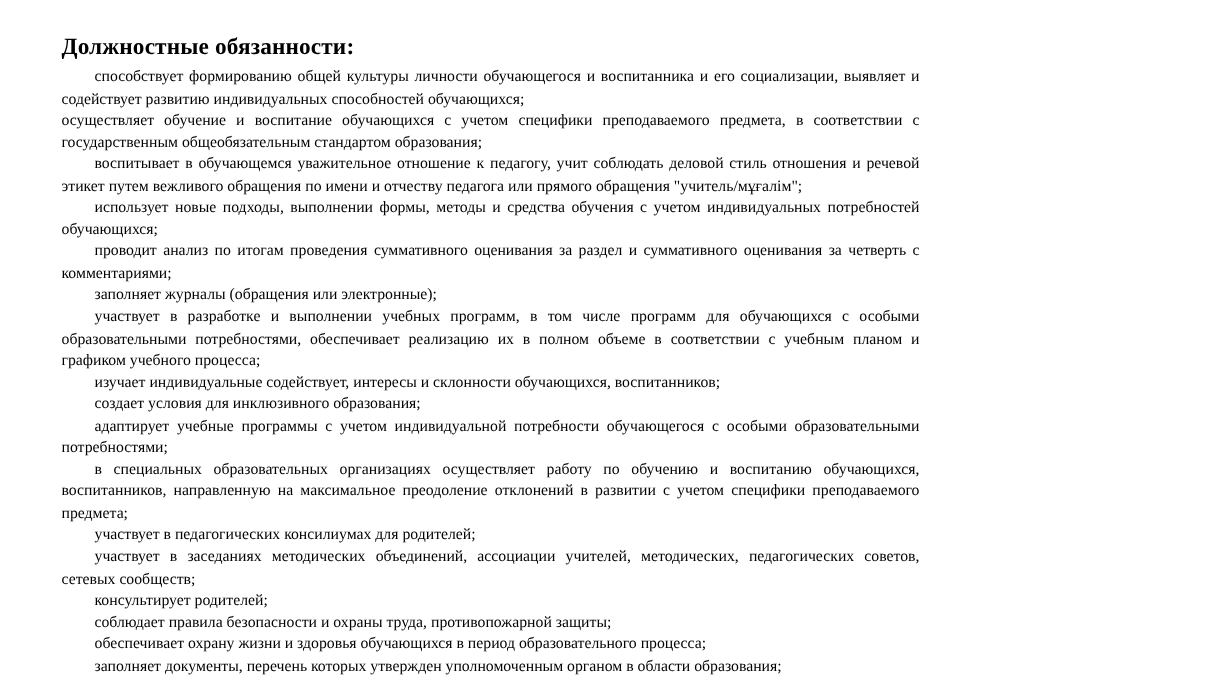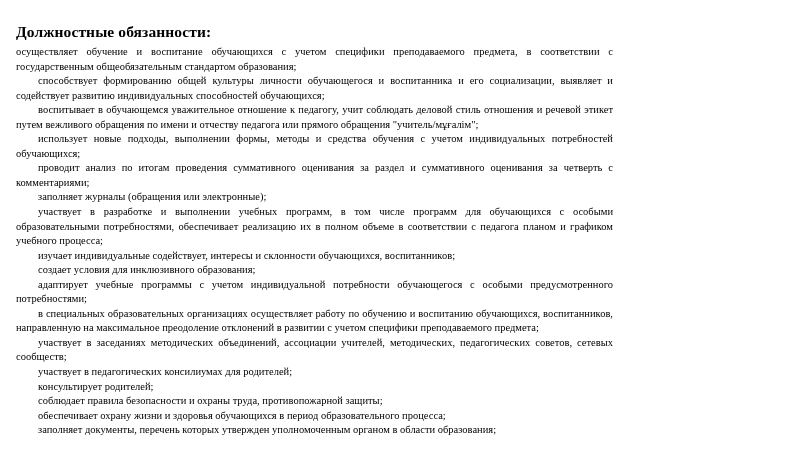--- a/index.html
+++ b/index.html
@@ -12,21 +12,21 @@
     height: 453px;
     overflow: hidden;
     font-family: "Liberation Serif", serif;
     color: #000000;
   }
   .page {
     position: relative;
     width: 645px;
     height: 453px;
     box-sizing: border-box;
-    padding: 22px 32px 0 16px;
+    padding: 22px 32px 0 41px;
     background: #ffffff;
   }
   .doc-title {
     font-family: "Liberation Serif", serif;
     font-weight: bold;
     font-size: 15.5px;
     line-height: 19px;
     margin: 0 0 4px 0;
     letter-spacing: 0.1px;
   }
@@ -45,32 +45,32 @@
   p.duty.indented {
     text-indent: 22px;
   }
 </style>
 </head>
 <body>
 
 <div class="page">
   <h1 class="doc-title">Должностные обязанности:</h1>
   <div class="body-block">
+    <p class="duty indented">способствует формированию общей культуры личности обучающегося и воспитанника и его социализации, выявляет и содействует развитию индивидуальных способностей обучающихся;</p>
     <p class="duty">осуществляет обучение и воспитание обучающихся с учетом специфики преподаваемого предмета, в соответствии с государственным общеобязательным стандартом образования;</p>
-    <p class="duty indented">способствует формированию общей культуры личности обучающегося и воспитанника и его социализации, выявляет и содействует развитию индивидуальных способностей обучающихся;</p>
     <p class="duty indented">воспитывает в обучающемся уважительное отношение к педагогу, учит соблюдать деловой стиль отношения и речевой этикет путем вежливого обращения по имени и отчеству педагога или прямого обращения "учитель/мұғалім";</p>
     <p class="duty indented">использует новые подходы, выполнении формы, методы и средства обучения с учетом индивидуальных потребностей обучающихся;</p>
     <p class="duty indented">проводит анализ по итогам проведения суммативного оценивания за раздел и суммативного оценивания за четверть с комментариями;</p>
     <p class="duty indented">заполняет журналы (обращения или электронные);</p>
-    <p class="duty indented">участвует в разработке и выполнении учебных программ, в том числе программ для обучающихся с особыми образовательными потребностями, обеспечивает реализацию их в полном объеме в соответствии с педагога планом и графиком учебного процесса;</p>
+    <p class="duty indented">участвует в разработке и выполнении учебных программ, в том числе программ для обучающихся с особыми образовательными потребностями, обеспечивает реализацию их в полном объеме в соответствии с учебным планом и графиком учебного процесса;</p>
     <p class="duty indented">изучает индивидуальные содействует, интересы и склонности обучающихся, воспитанников;</p>
     <p class="duty indented">создает условия для инклюзивного образования;</p>
-    <p class="duty indented">адаптирует учебные программы с учетом индивидуальной потребности обучающегося с особыми предусмотренного потребностями;</p>
+    <p class="duty indented">адаптирует учебные программы с учетом индивидуальной потребности обучающегося с особыми образовательными потребностями;</p>
     <p class="duty indented">в специальных образовательных организациях осуществляет работу по обучению и воспитанию обучающихся, воспитанников, направленную на максимальное преодоление отклонений в развитии с учетом специфики преподаваемого предмета;</p>
+    <p class="duty indented">участвует в педагогических консилиумах для родителей;</p>
     <p class="duty indented">участвует в заседаниях методических объединений, ассоциации учителей, методических, педагогических советов, сетевых сообществ;</p>
-    <p class="duty indented">участвует в педагогических консилиумах для родителей;</p>
     <p class="duty indented">консультирует родителей;</p>
     <p class="duty indented">соблюдает правила безопасности и охраны труда, противопожарной защиты;</p>
     <p class="duty indented">обеспечивает охрану жизни и здоровья обучающихся в период образовательного процесса;</p>
     <p class="duty indented">заполняет документы, перечень которых утвержден уполномоченным органом в области образования;</p>
 
   </div>
 </div>
 
 </body></html>

